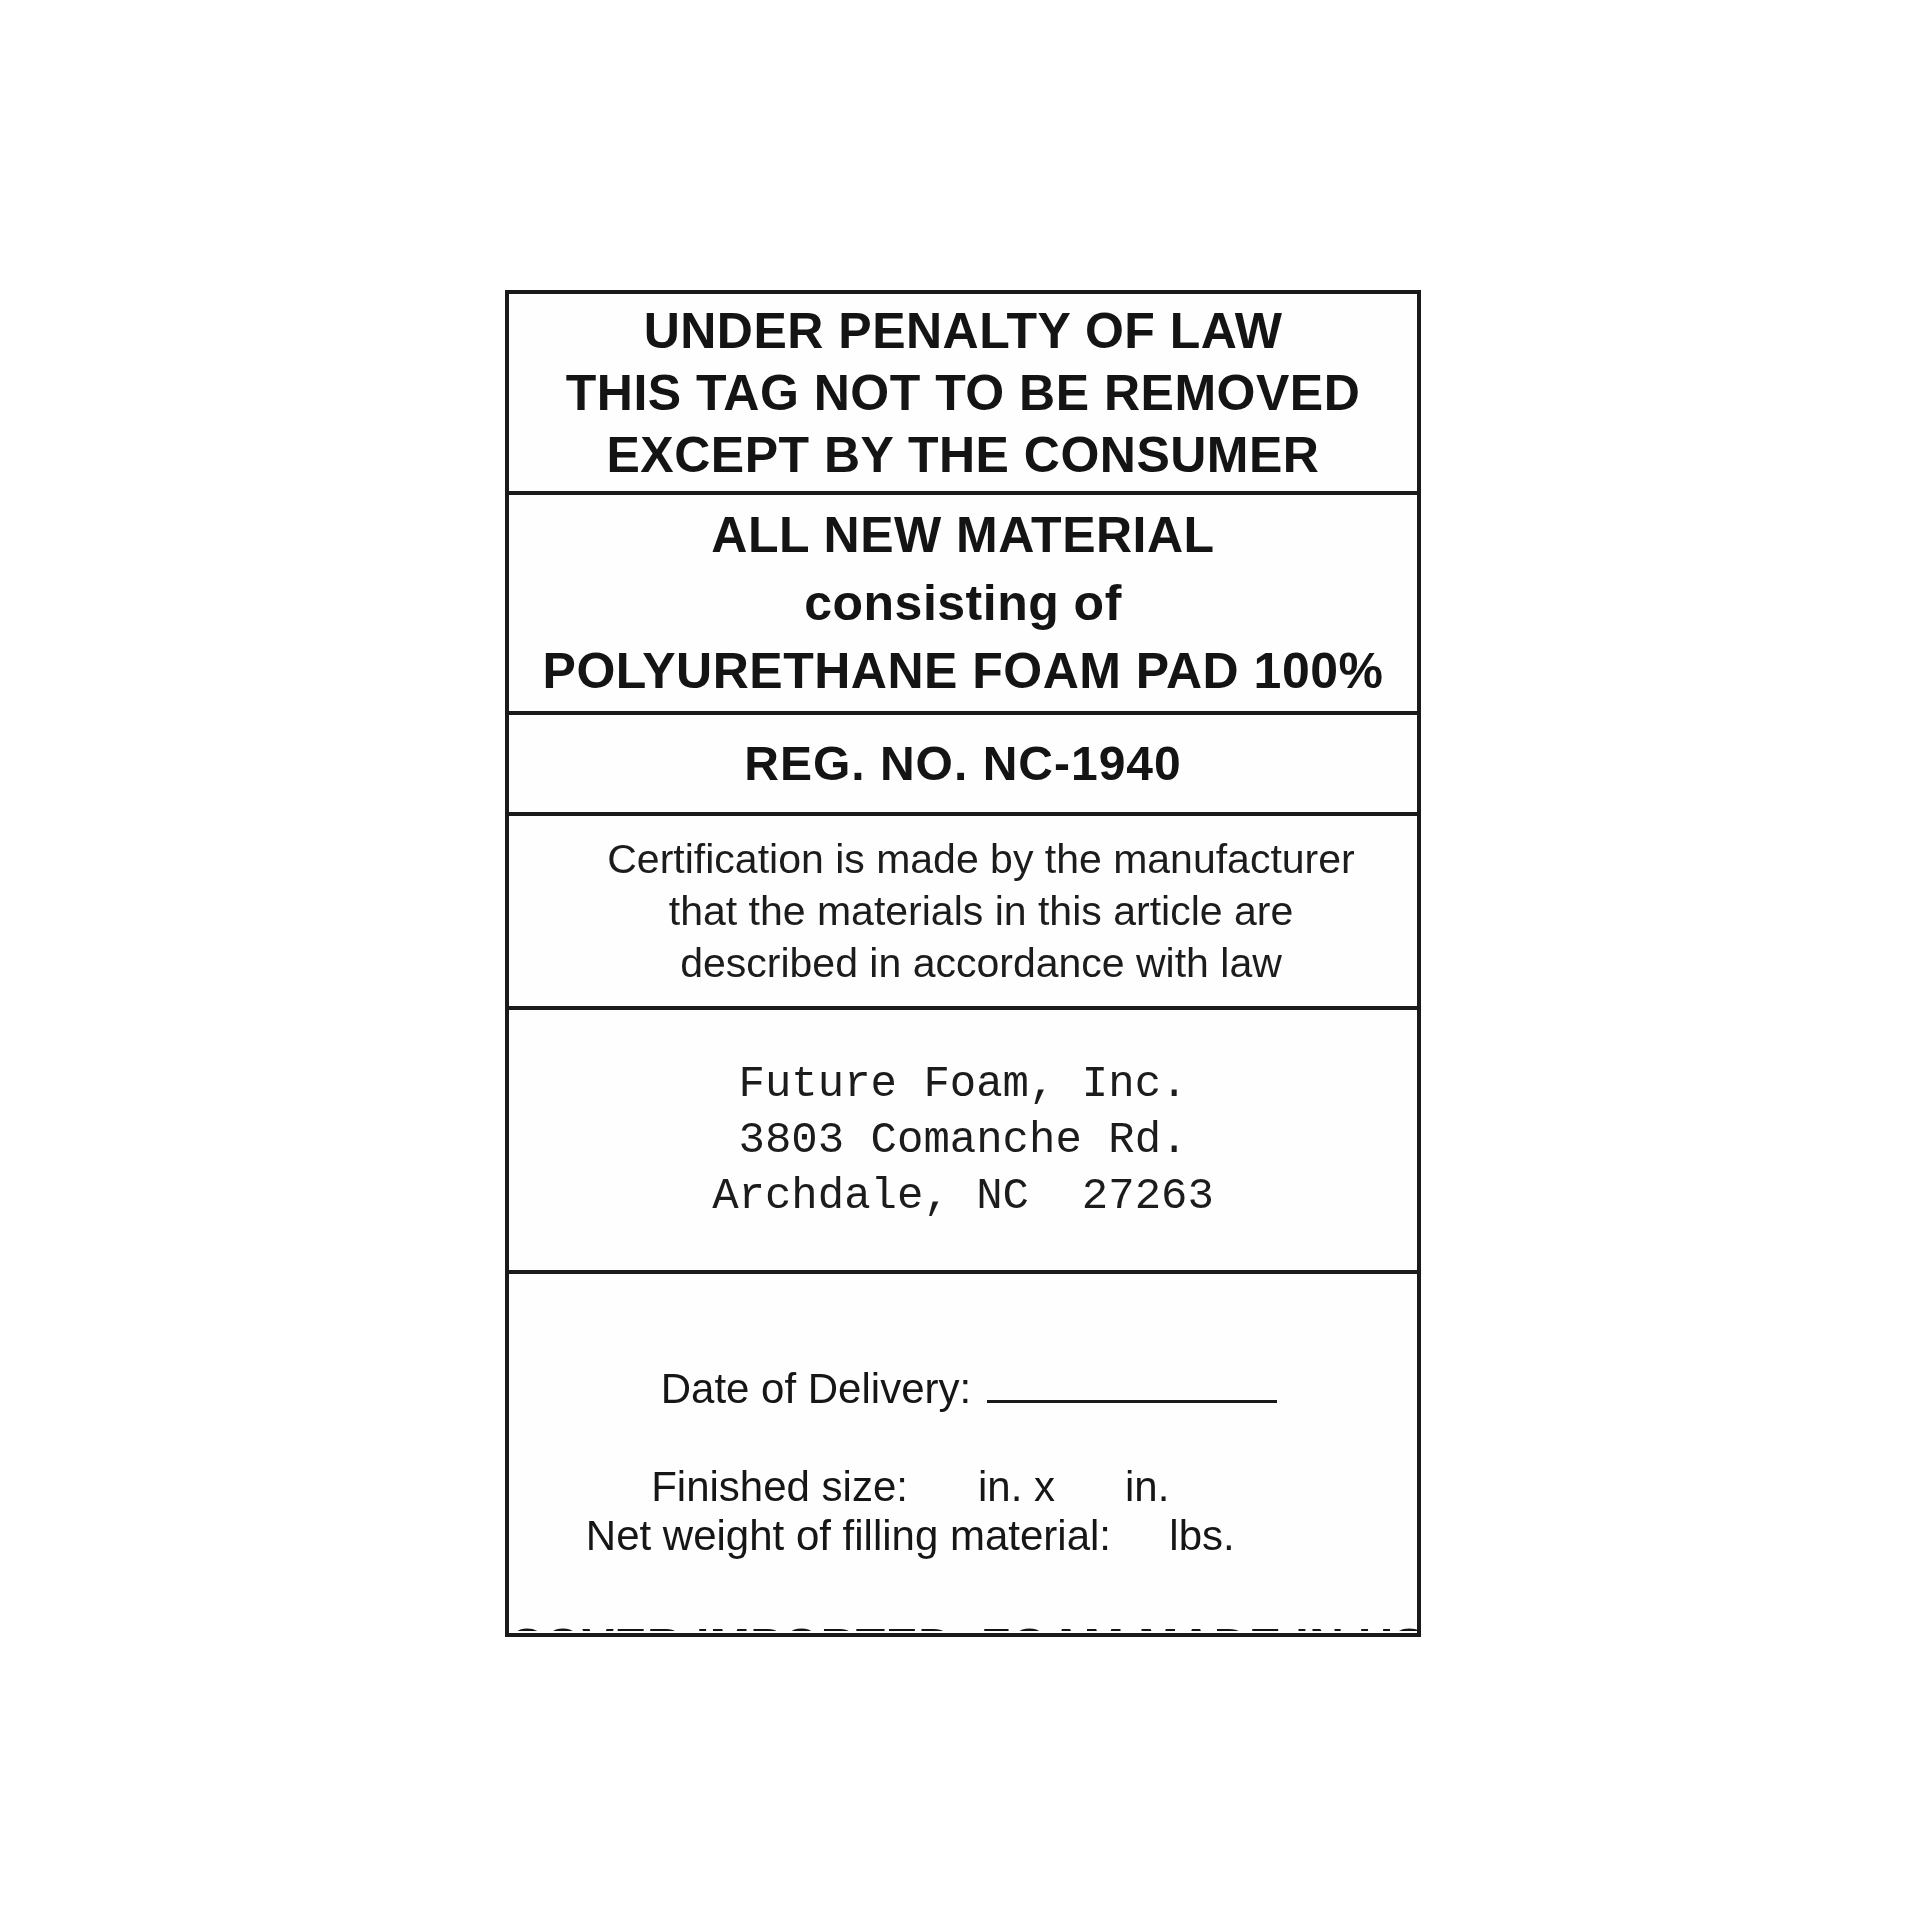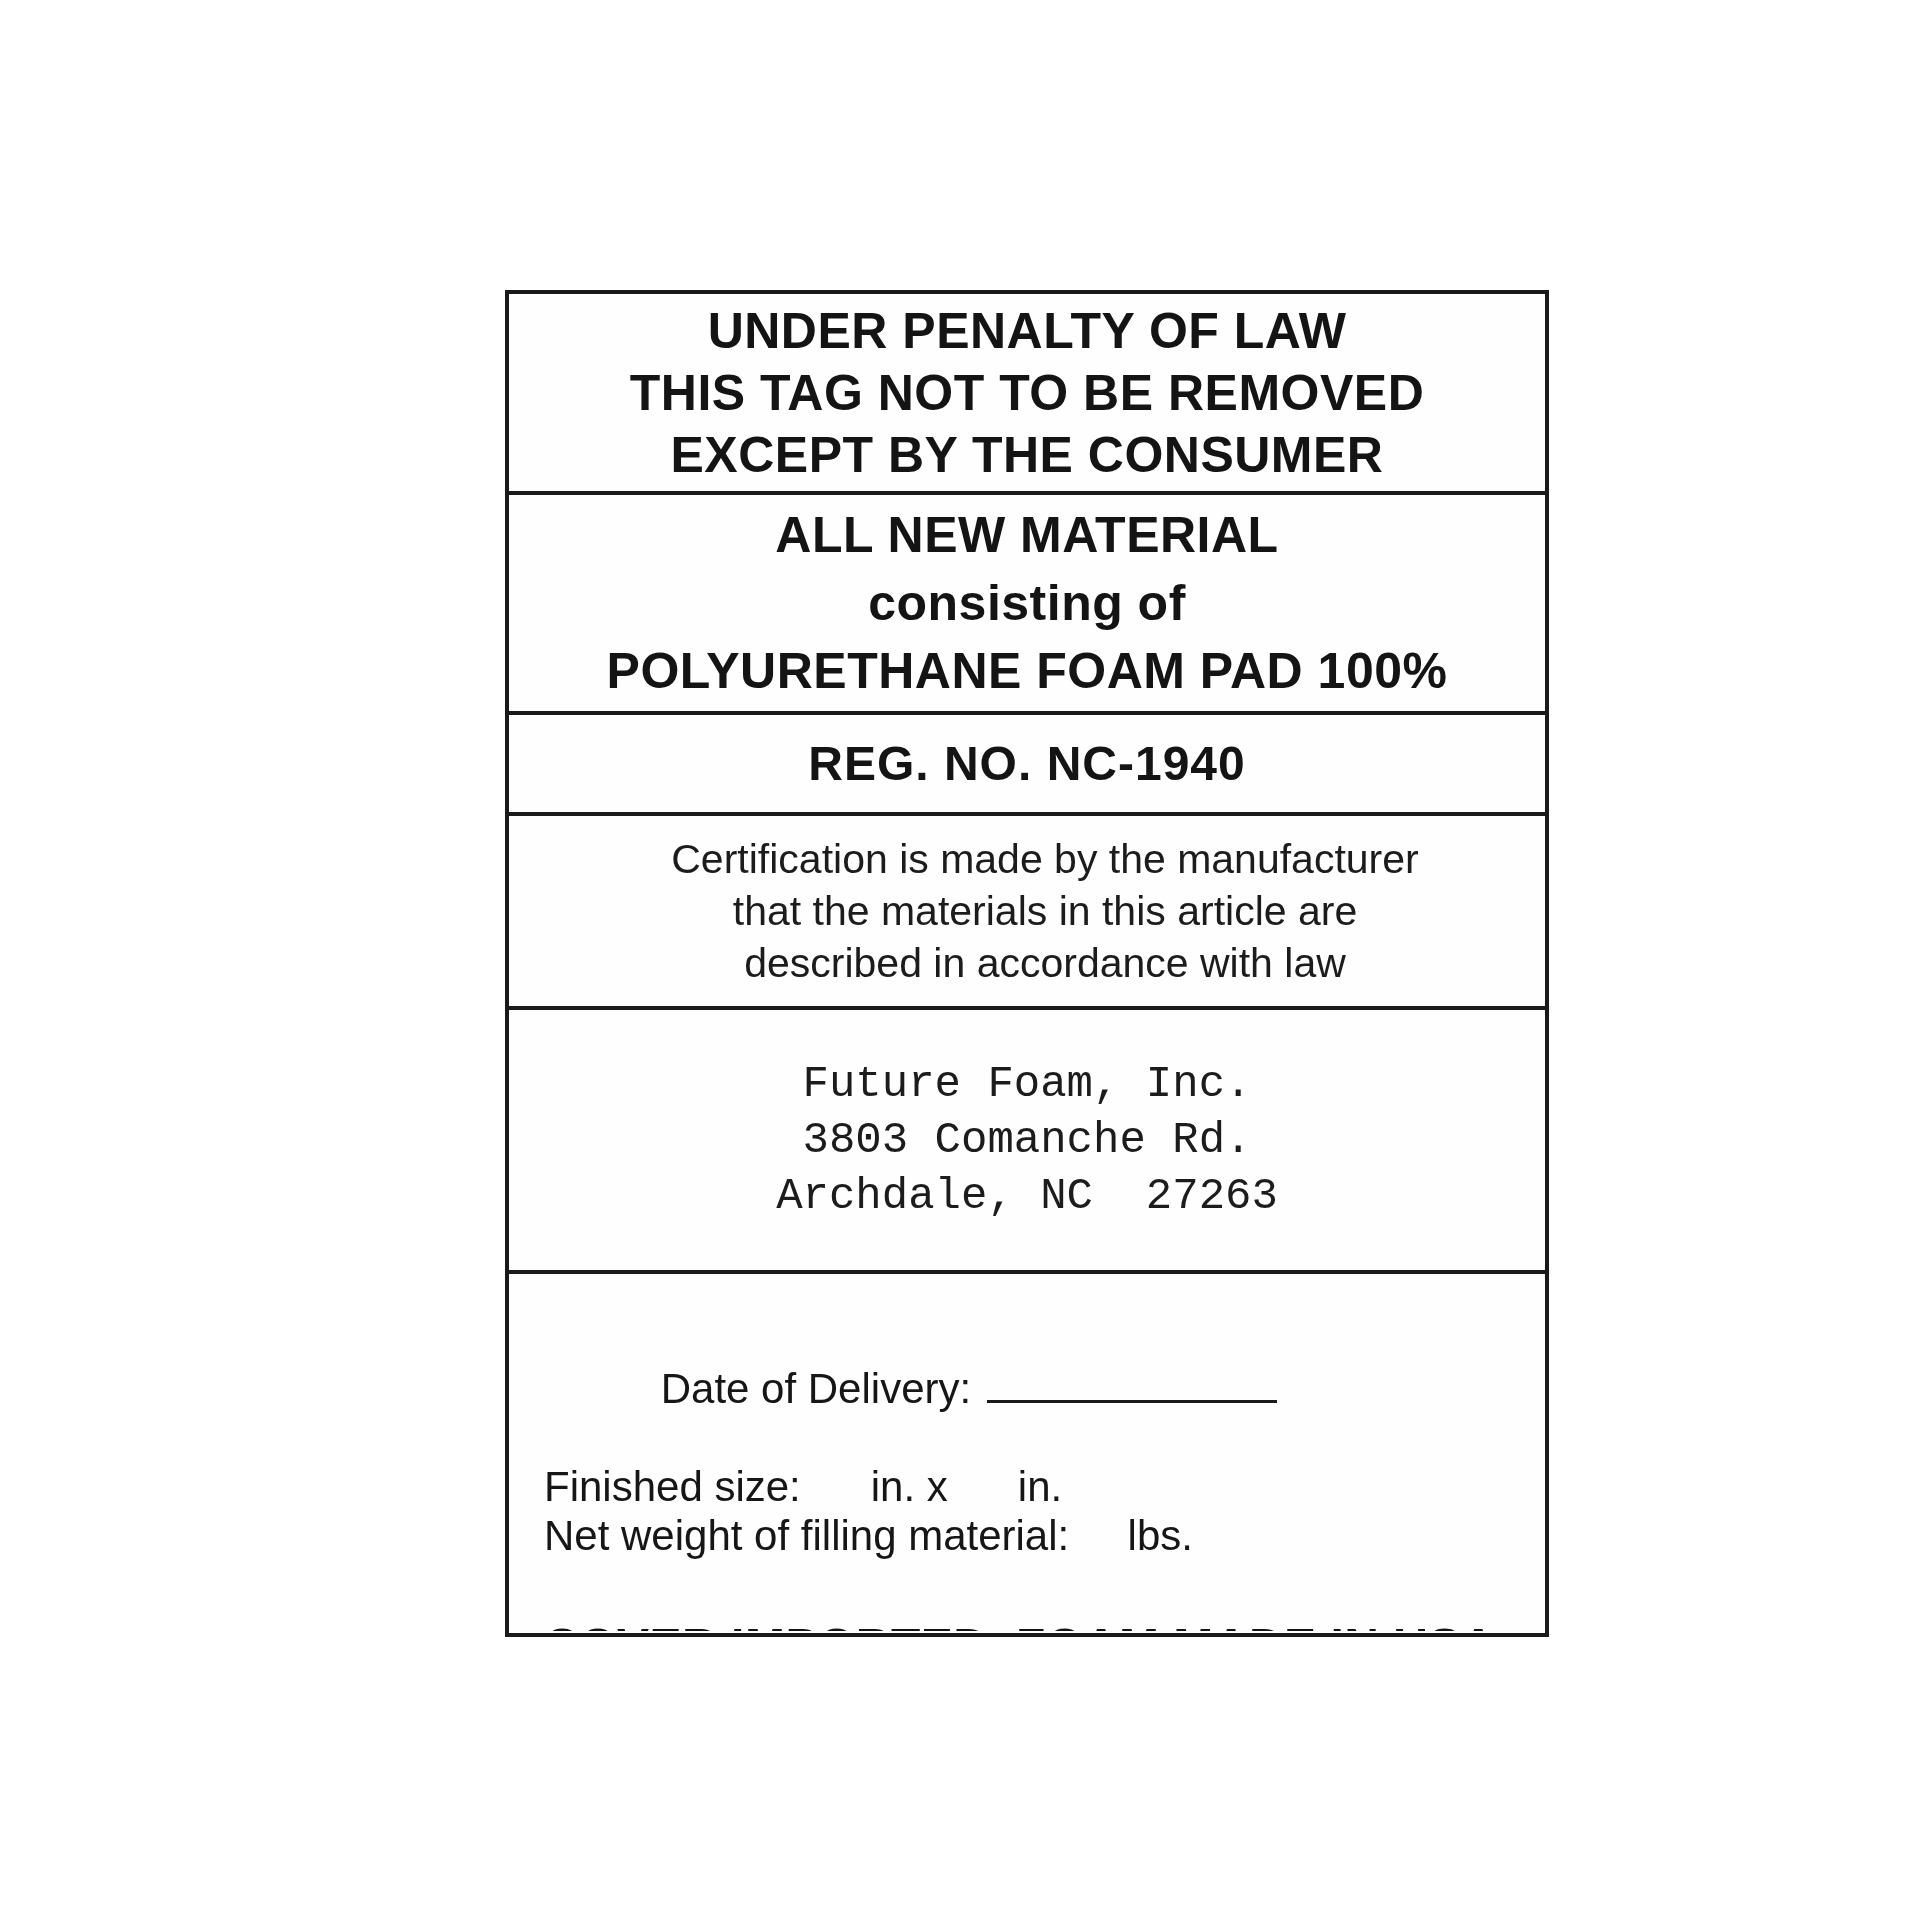--- a/index.html
+++ b/index.html
@@ -11,21 +11,21 @@
     width: 1931px;
     height: 1931px;
     background: #ffffff;
     font-family: "Liberation Sans", sans-serif;
     color: #141414;
   }
   .law-label {
     position: absolute;
     left: 505px;
     top: 290px;
-    width: 1044px;
+    width: 916px;
     height: 1347px;
     box-sizing: border-box;
     border: 4.8px solid #1a1a1a;
     background: #fefefe;
     display: flex;
     flex-direction: column;
   }
   .section {
     box-sizing: border-box;
     border-bottom: 4.8px solid #1a1a1a;
@@ -75,21 +75,21 @@
   }
   .addr-line {
     font-size: 44px;
     line-height: 56px;
     white-space: pre;
     color: #1c1c1c;
     font-family: Liberation Mono, monospace;
   }
   .detail-lines {
     align-self: flex-start;
-    text-align: left;
+    text-align: center;
     margin: 41px 0 0 35px;
   }
   .detail-line {
     font-size: 42px;
     line-height: 49px;
     white-space: pre;
     color: #161616;
   }
   .blank-line {
     display: inline-block;

